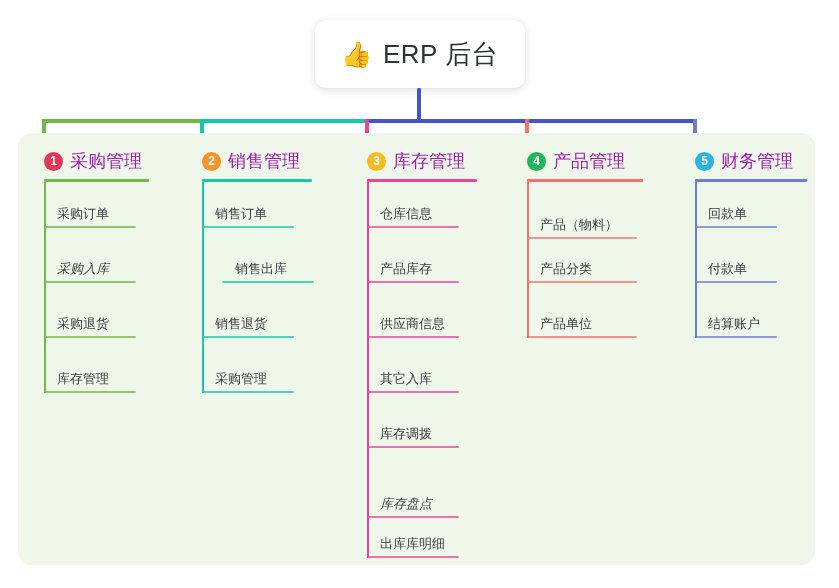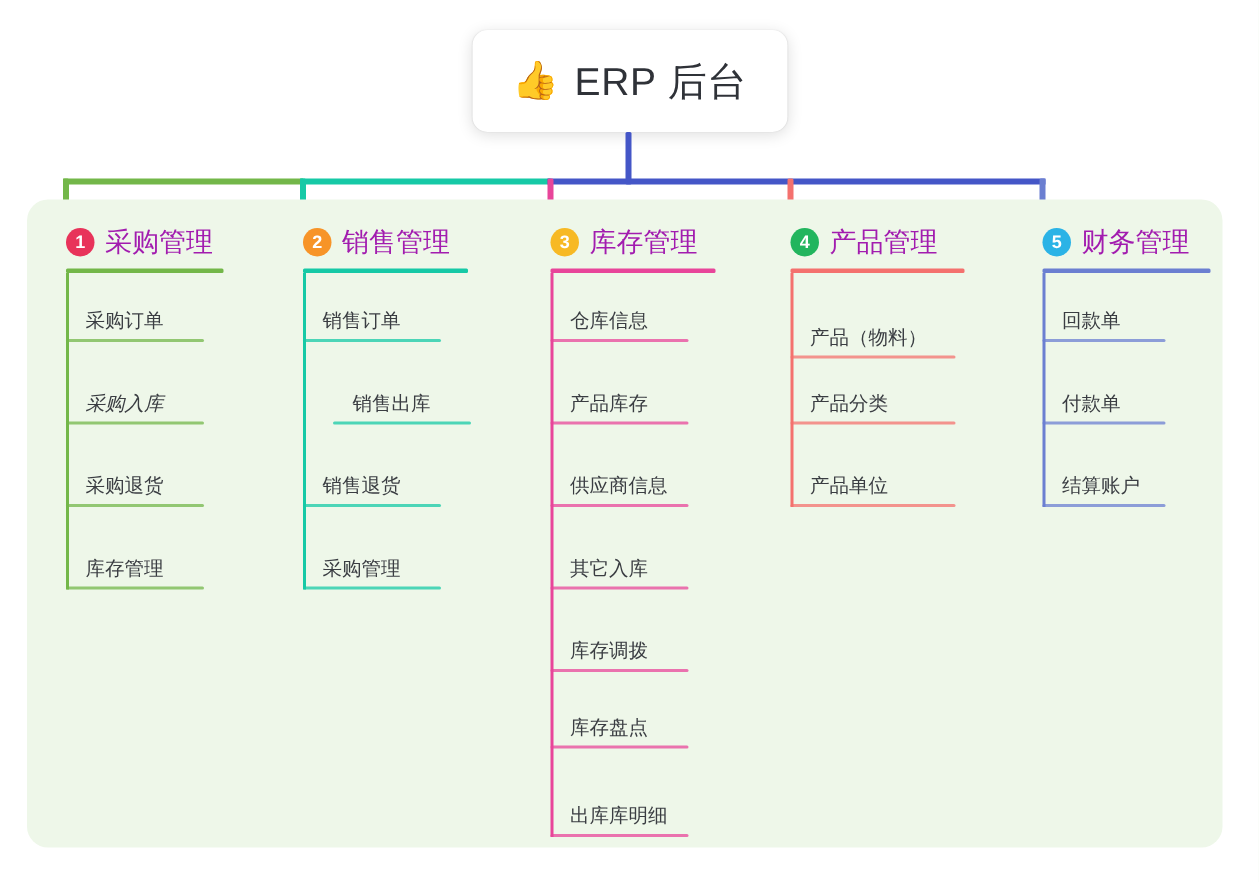--- a/index.html
+++ b/index.html
@@ -160,21 +160,21 @@
           <div class="leaf-rule" style="width: 92px; background: rgb(232, 69, 154); opacity: 0.75;"></div>
         </div>
         <div class="leaf" style="left: 0px; top: 220px; width: 92px; height: 24px; text-decoration: underline;">
           <div class="leaf-label">其它入库</div>
           <div class="leaf-rule" style="width: 92px; background: rgb(232, 69, 154); opacity: 0.75;"></div>
         </div>
         <div class="leaf" style="left: 0px; top: 275px; width: 92px; height: 24px;">
           <div class="leaf-label">库存调拨</div>
           <div class="leaf-rule" style="width: 92px; background: rgb(232, 69, 154); opacity: 0.75;"></div>
         </div>
-        <div class="leaf" style="left: 0px; top: 326px; width: 92px; height: 24px;">
+        <div class="leaf" style="left: 0px; top: 345px; width: 92px; height: 24px; font-style: italic;">
           <div class="leaf-label">库存盘点</div>
           <div class="leaf-rule" style="width: 92px; background: rgb(232, 69, 154); opacity: 0.75;"></div>
         </div>
         <div class="leaf" style="left: 0px; top: 385px; width: 92px; height: 24px;">
           <div class="leaf-label">出库库明细</div>
           <div class="leaf-rule" style="width: 92px; background: rgb(232, 69, 154); opacity: 0.75;"></div>
         </div>
       </div>
       <div class="column" style="left: 527px; top: 149px;">
         <div class="col-head">

